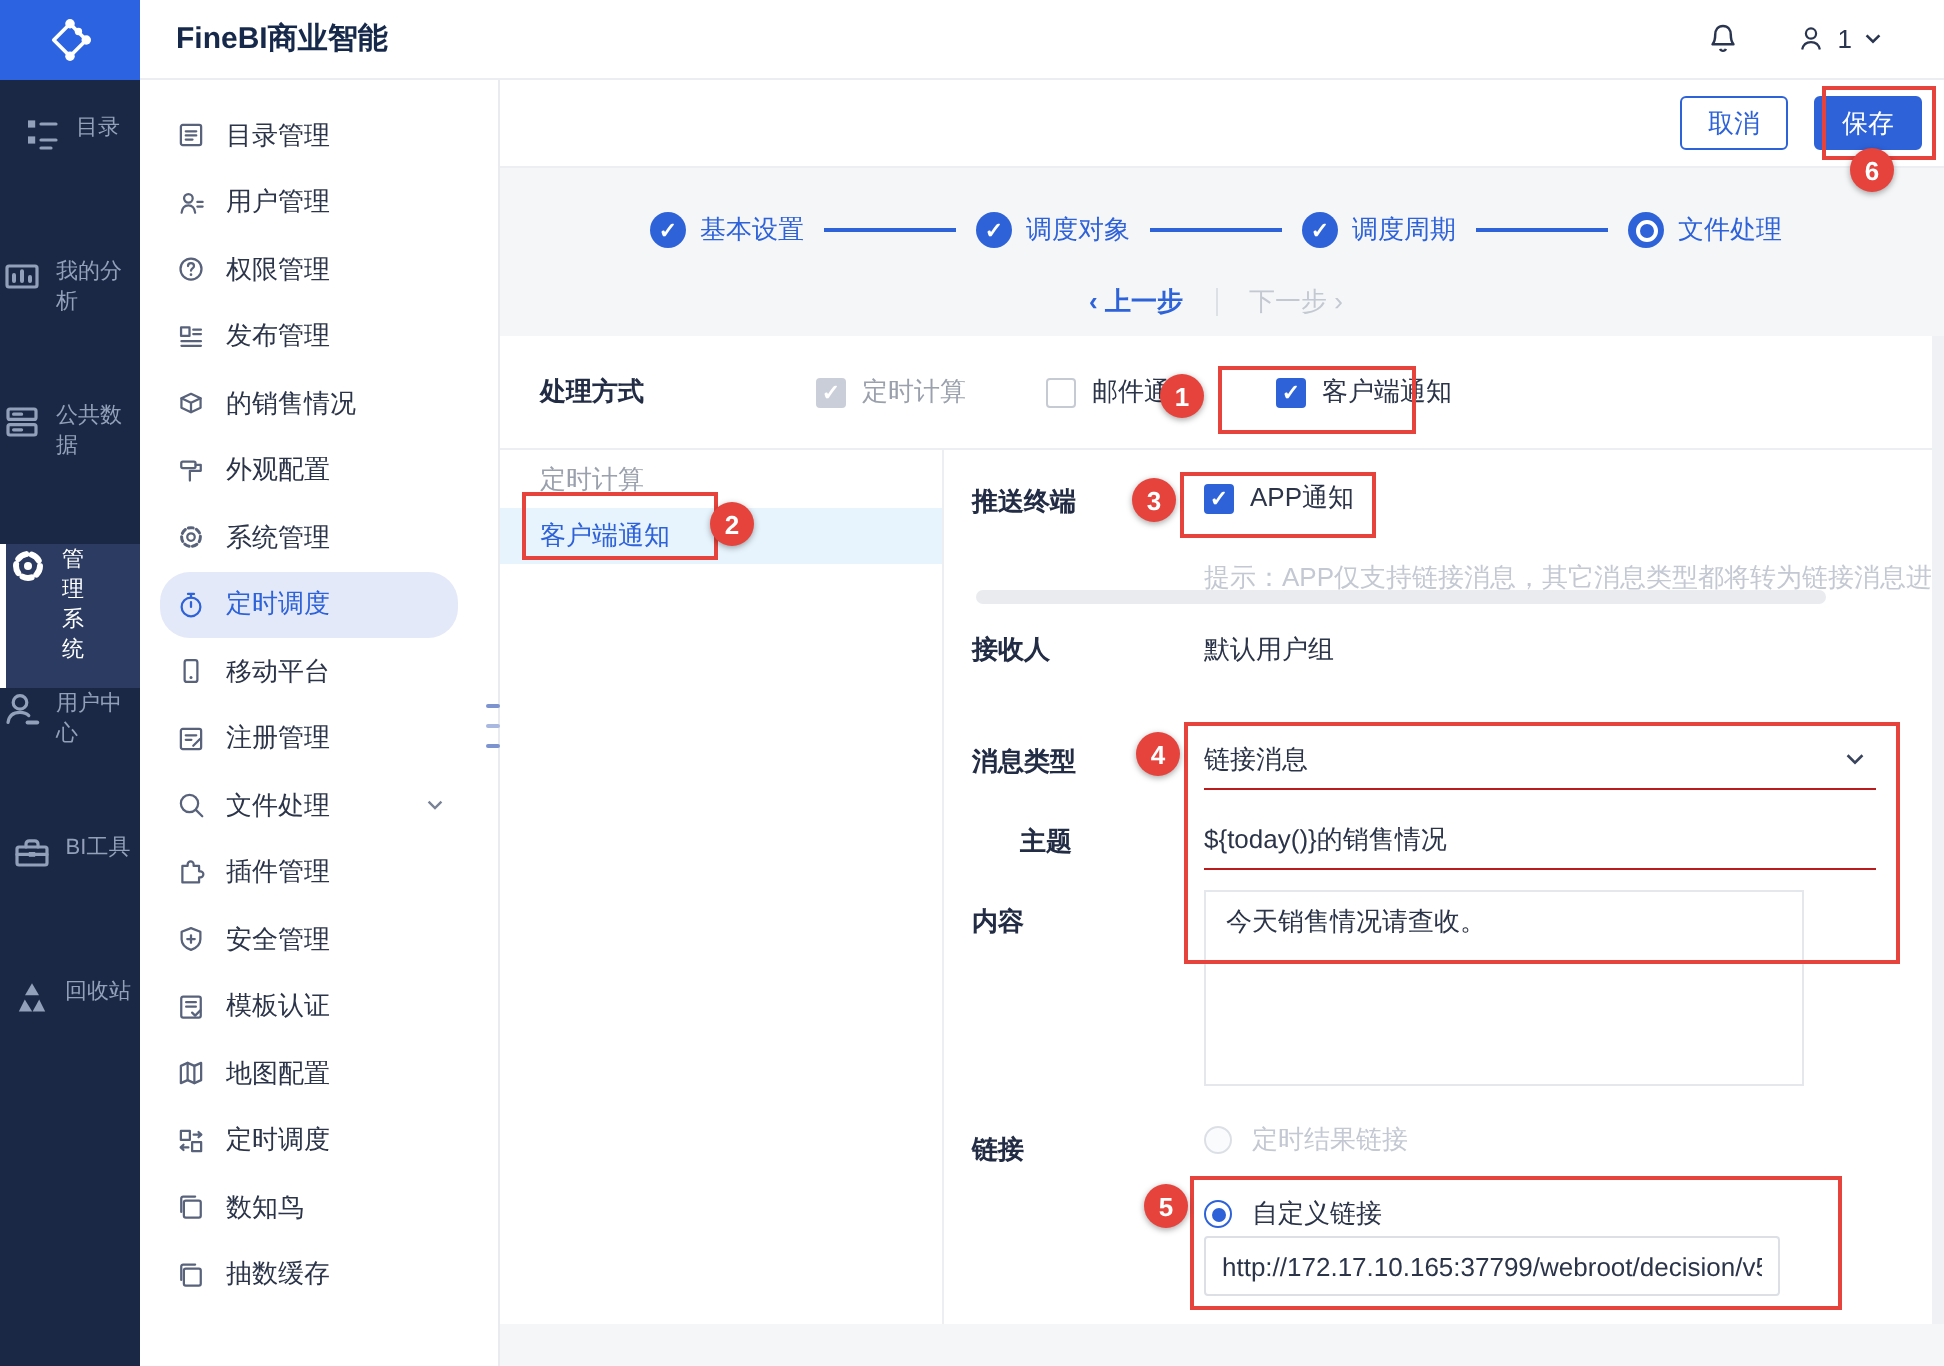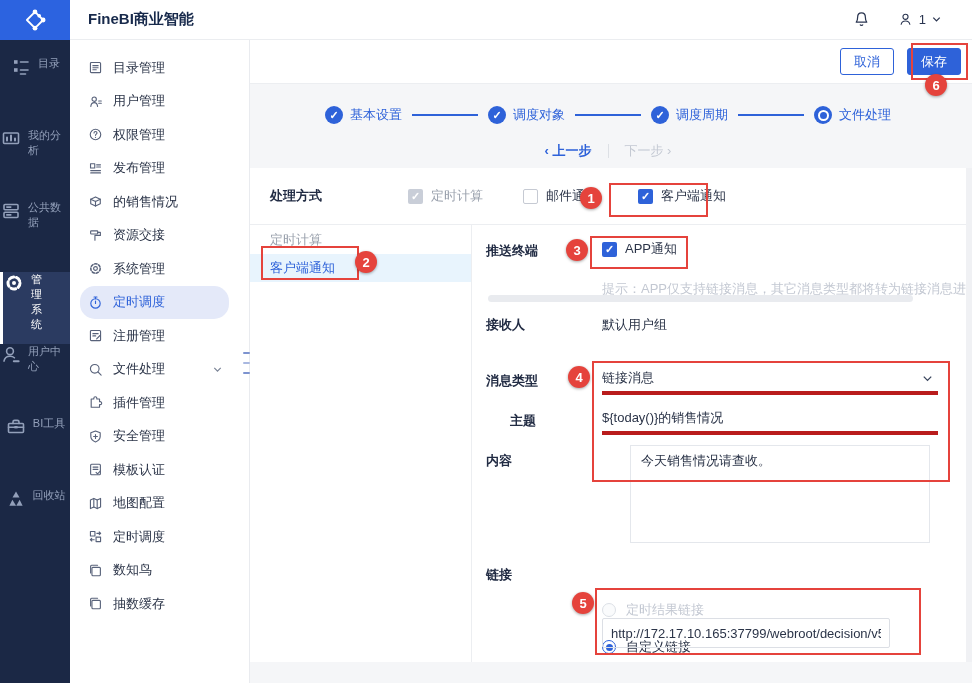--- a/index.html
+++ b/index.html
@@ -76,24 +76,24 @@
   .divider-h{position:absolute;left:0;right:0;top:56px;height:1px;background:var(--line);}
   .divider-v{position:absolute;left:221px;top:56px;bottom:0;width:1px;background:var(--line);}
 
   .task-list{position:absolute;left:0;top:58px;width:221px;}
   .task-row{height:28px;display:flex;align-items:center;padding-left:20px;color:var(--muted);cursor:pointer;}
   .task-row.active{background:#e8f4fd;color:var(--blue);}
 
   .fld{position:absolute;box-sizing:border-box;}
   .hint{color:var(--hint);white-space:nowrap;}
   .hbar{background:#e9ebef;border-radius:4px;}
-  .ul-input{border-bottom:4px solid #b91c1c;display:flex;align-items:center;color:var(--text);}
+  .ul-input{border-bottom:1px solid #b91c1c;display:flex;align-items:center;color:var(--text);}
   .select .chevd{margin-left:auto;margin-right:4px;color:#39445c;}
-  .textarea{border:1px solid #e4e7ec;padding:6px 10px;color:var(--text);margin-left:28px;}
-  .radio-opt{display:flex;align-items:center;gap:10px;cursor:pointer;margin-top:40px;}
+  .textarea{border:1px solid #e4e7ec;padding:6px 10px;color:var(--text);}
+  .radio-opt{display:flex;align-items:center;gap:10px;cursor:pointer;}
   .rad{width:14px;height:14px;border-radius:50%;box-sizing:border-box;display:flex;align-items:center;justify-content:center;}
   .rad.disabled{border:1px solid #dce0e6;background:#fafbfc;}
   .rad.selected{border:1px solid var(--blue);background:#fff;}
   .rad.selected i{width:7px;height:7px;border-radius:50%;background:var(--blue);}
   .radio-opt.disabled .lbl{color:var(--hint);}
   .url-input{border:1px solid #dcdfe5;border-radius:2px;display:flex;align-items:center;padding:0 8px;
     color:var(--text);}
   .url-input span{white-space:nowrap;overflow:hidden;max-width:100%;}
 
   
@@ -274,39 +274,48 @@
         </span>
         <span>的销售情况</span>
       </div>
       <div class="menu-item">
         <span class="icon">
           <svg width="15" height="15" viewBox="0 0 16 16" fill="none" stroke="currentColor" stroke-width="1.2" stroke-linecap="round" stroke-linejoin="round">
             <rect x="2.8" y="3" width="7.6" height="3.4" rx=".8"></rect>
             <path d="M10.4 4.7h2.8v3.2H7.4v2M7.4 9.9v3.2"></path>
           </svg>
         </span>
-        <span>资源交接</span>
+        <span>外观配置</span>
       </div>
       <div class="menu-item">
         <span class="icon">
           <svg width="15" height="15" viewBox="0 0 16 16" fill="none" stroke="currentColor" stroke-width="1.2" stroke-linecap="round" stroke-linejoin="round">
             <circle cx="8" cy="8" r="2"></circle>
             <circle cx="8" cy="8" r="5" stroke-dasharray="2.6 1.8" stroke-width="1.6"></circle>
           </svg>
         </span>
         <span>系统管理</span>
       </div>
       <div class="menu-item active">
         <span class="icon">
           <svg width="15" height="15" viewBox="0 0 16 16" fill="none" stroke="currentColor" stroke-width="1.2" stroke-linecap="round" stroke-linejoin="round">
             <circle cx="8" cy="9" r="5"></circle>
             <path d="M8 9V6.4M6.4 2.1h3.2M8 2.1v1.9"></path>
           </svg>
         </span>
         <span>定时调度</span>
+      </div>
+      <div class="menu-item">
+        <span class="icon">
+          <svg width="15" height="15" viewBox="0 0 16 16" fill="none" stroke="currentColor" stroke-width="1.2" stroke-linecap="round" stroke-linejoin="round">
+            <rect x="4.6" y="2.2" width="6.8" height="11.6" rx="1.2"></rect>
+            <circle cx="8" cy="11.4" r=".8" fill="currentColor" stroke="none"></circle>
+          </svg>
+        </span>
+        <span>移动平台</span>
       </div>
       <div class="menu-item">
         <span class="icon">
           <svg width="15" height="15" viewBox="0 0 16 16" fill="none" stroke="currentColor" stroke-width="1.2" stroke-linecap="round" stroke-linejoin="round">
             <rect x="2.6" y="2.6" width="10.8" height="10.8" rx="1"></rect>
             <path d="M5.2 6h5.6M5.2 8.4h3M9.2 11.6l3.6-3.6"></path>
           </svg>
         </span>
         <span>注册管理</span>
       </div>

